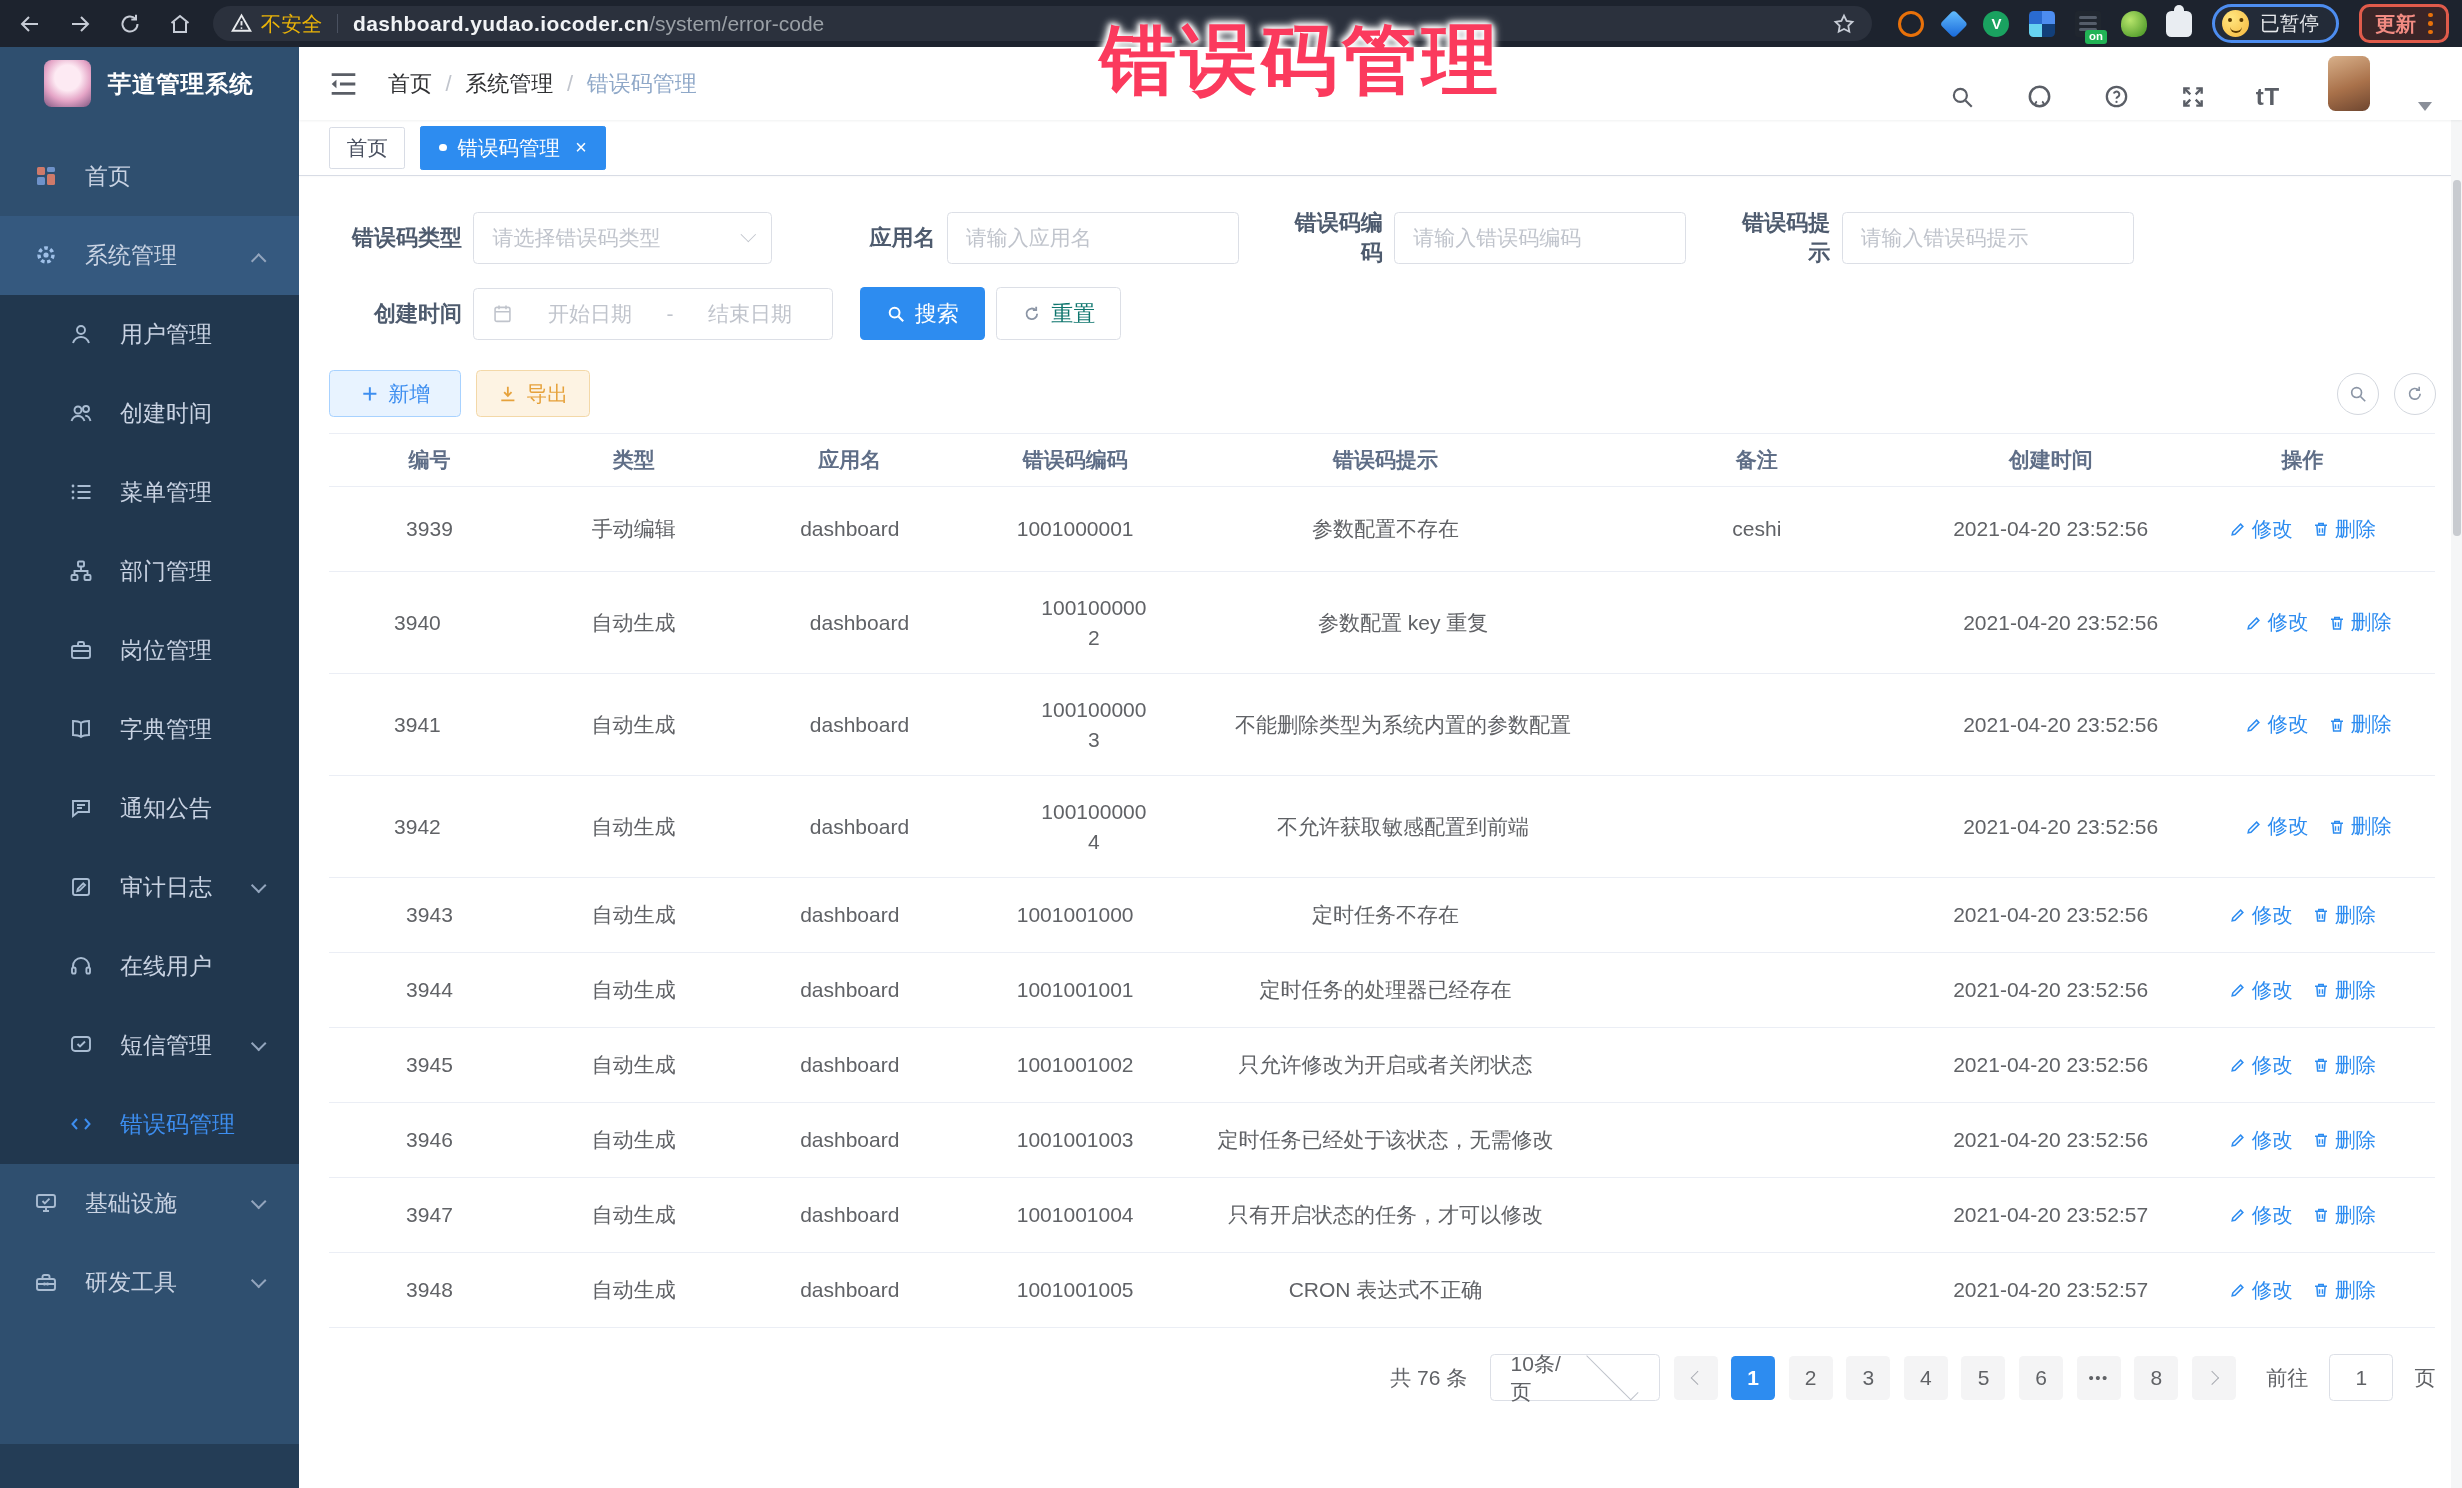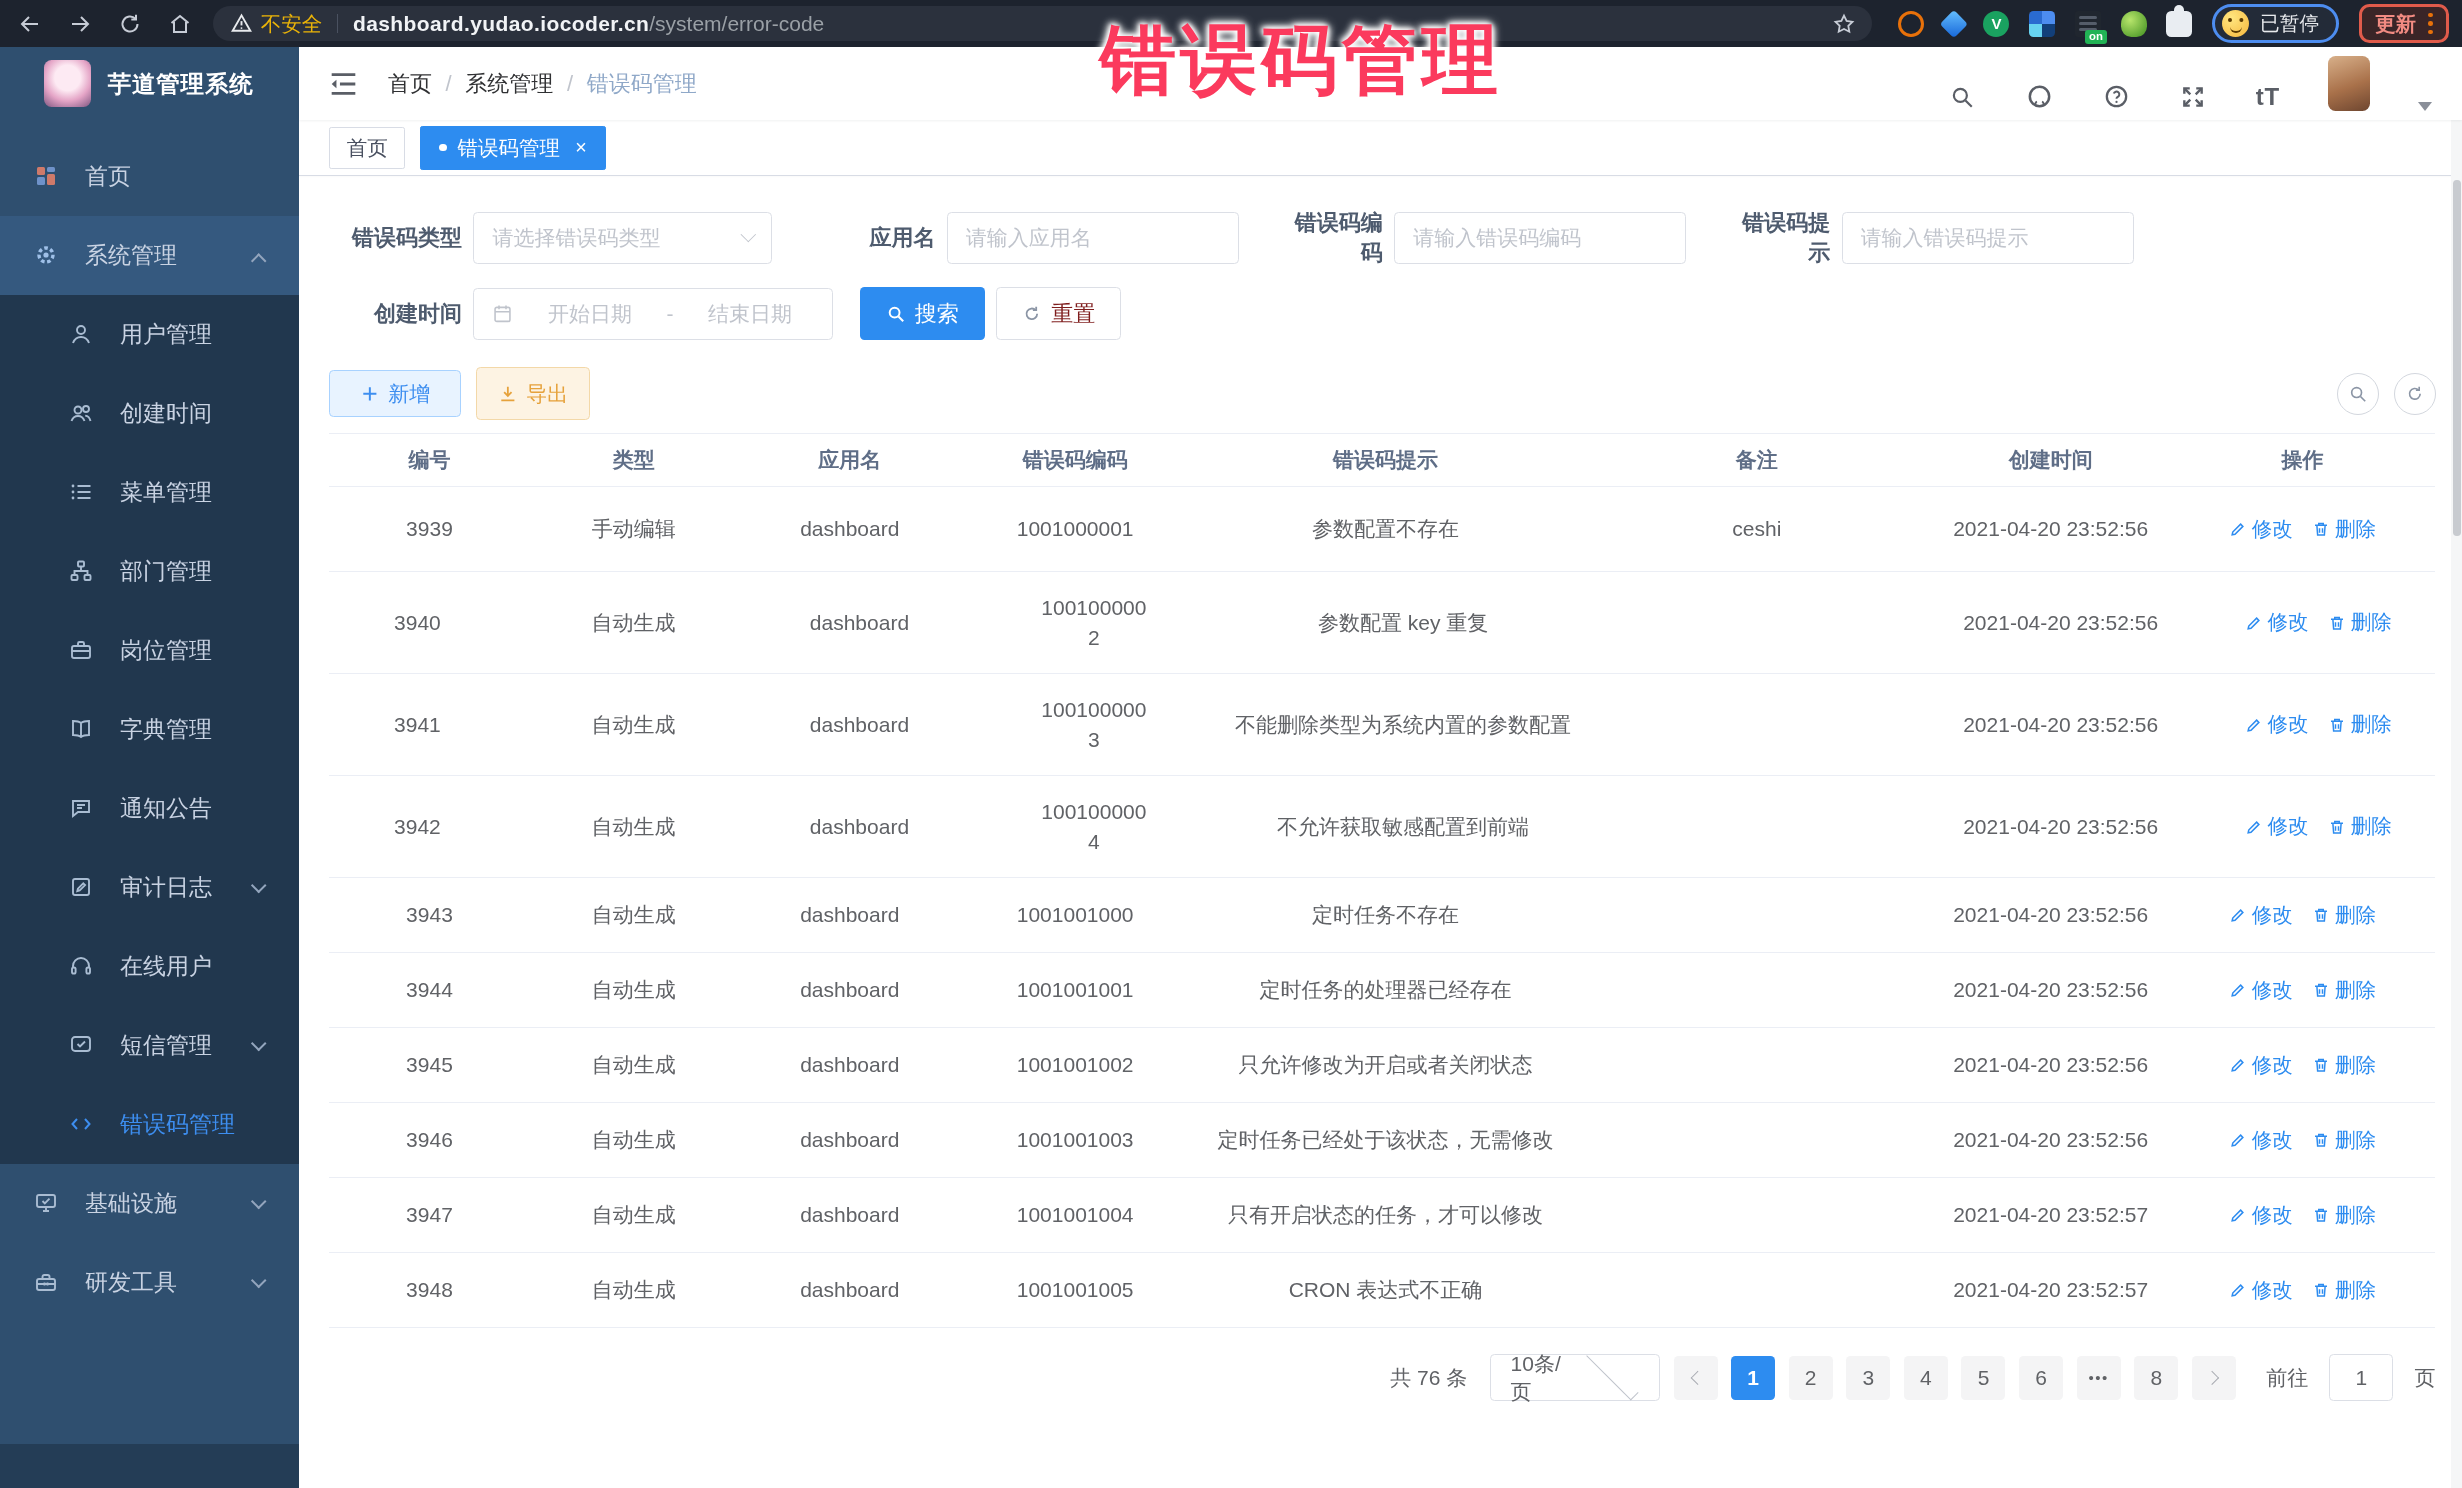--- a/index.html
+++ b/index.html
@@ -103,26 +103,26 @@
     font-family:inherit; }
   .inp input::placeholder { color:#c0c4cc; }
   .sel-chev { width:10.6px; height:10.6px; border-right:1.9px solid #c0c4cc; border-bottom:1.9px solid #c0c4cc;
     transform:rotate(45deg); margin-left:7.6px; flex-shrink:0; position:relative; top:-3px; }
   .date-box { width:360px; gap:12px; }
   .date-box .ph { font-size:21px; color:#c0c4cc; flex:1; text-align:center; }
   .date-sep { color:#c0c4cc; font-size:21px; }
   .btn { height:53px; border-radius:4.5px; display:flex; align-items:center; justify-content:center; gap:9px;
     font-size:22px; cursor:pointer; border:0.8px solid transparent; }
   .btn-search { width:125px; background:#2d8cf0; color:#fff; margin-left:26.5px; }
-  .btn-reset { width:125px; background:#fff; color:#7f1d1d; border-color:#dcdfe6; margin-left:11.4px; }
+  .btn-reset { width:125px; background:#fff; color:#0f766e; border-color:#dcdfe6; margin-left:11.4px; }
 
   
   .toolbar { display:flex; align-items:center; margin-top:30px; height:47px; }
   .btn-add { width:132px; height:47px; background:#e8f3ff; border-color:#a8d2ff; color:#3d8ef0; font-size:21px; }
-  .btn-export { width:114px; height:53px; background:#fdf3e3; border-color:#f3d8a8; color:#e6a23c; font-size:21px; margin-left:15px; }
+  .btn-export { width:114px; height:47px; background:#fdf3e3; border-color:#f3d8a8; color:#e6a23c; font-size:21px; margin-left:15px; }
   .tool-right { margin-left:auto; display:flex; gap:15px; }
   .circle-btn { width:42px; height:42px; border-radius:50%; border:1.1px solid #d3d7de; color:#8b95a5;
     display:flex; align-items:center; justify-content:center; background:#fff; }
 
   
   .table { margin-top:16px; width:2106px; border-top:0.8px solid #ebeef5; }
   .tr { display:flex; align-items:center; border-bottom:0.8px solid #ebeef5; }
   .thead { height:53px; }
   .th { font-size:21px; font-weight:700; color:#5f6e87; text-align:center; }
   .td { font-size:21px; color:#606266; text-align:center; line-height:1.4; }

